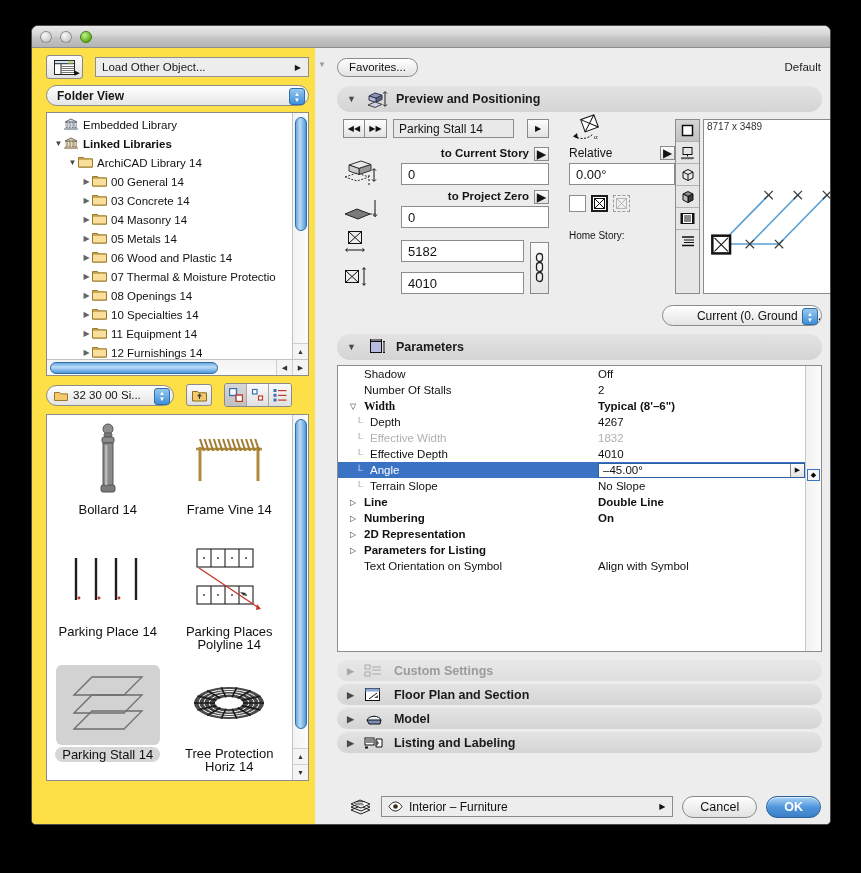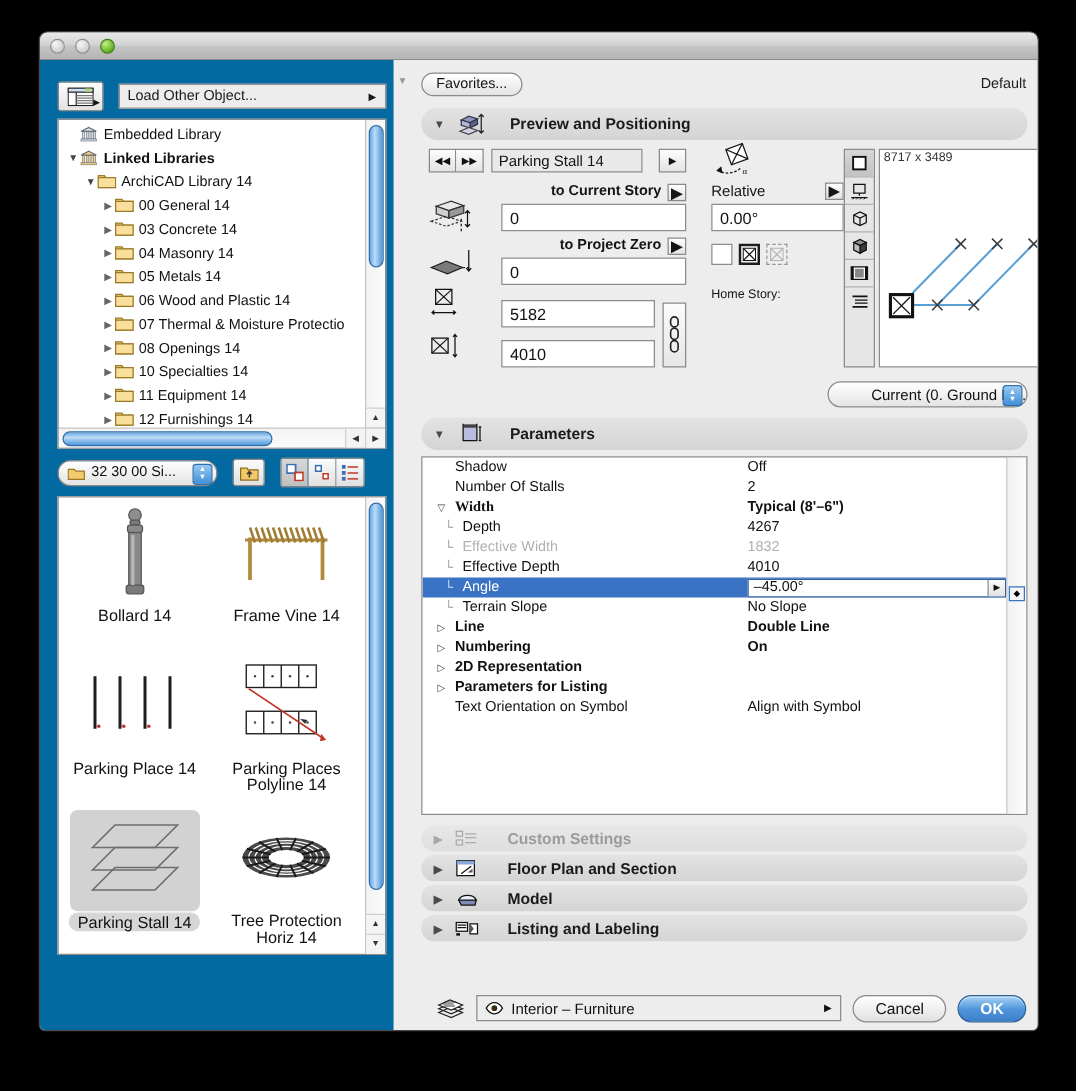--- a/index.html
+++ b/index.html
@@ -41,22 +41,22 @@
   .light { width: 12px; height: 12px; border-radius: 50%; border: 1px solid rgba(0,0,0,.33); }
   .light.close  { background: radial-gradient(circle at 35% 30%, #f7f7f7, #cfcfcf 70%); }
   .light.min    { background: radial-gradient(circle at 35% 30%, #f7f7f7, #cfcfcf 70%); }
   .light.zoom   { background: radial-gradient(circle at 35% 30%, #c4ef8a, #5aad19 75%); border-color:#3f7f12; }
 
   .body-area { position: absolute; left:0; top:22px; right:0; bottom:0; display:flex; }
 
   
   .left-pane {
     width: 283px; flex: 0 0 283px;
-    background: #0369a1;
-    padding: 17px 6px 6px 14px;
+    background: #fde047;
+    padding: 7px 6px 6px 14px;
     position: relative;
   }
   .left-sep {
     position: absolute; top: 22px; bottom: 0; left: 314px;
     width: 1px; background: #b9b9b9;
   }
   .row { display: flex; align-items: center; }
 
   .lib-icon-btn {
     width: 37px; height: 24px;
@@ -214,21 +214,21 @@
     margin: 0 8px; height: 26px;
     background: linear-gradient(to bottom,#e3e3e3,#d4d4d4);
     border-radius: 13px;
     display:flex; align-items:center; padding-left: 10px;
     font-size: 12.5px; font-weight: bold; color:#1b1b1b;
   }
   .section-head.dim { color:#9b9b9b; background: linear-gradient(to bottom,#e8e8e8,#dedede); }
   .section-head .tri { font-size:9px; color:#4a4a4a; margin-right: 10px; }
   .section-head.dim .tri { color:#a8a8a8; }
   .section-head .shicon { width: 26px; display:flex;align-items:center; }
-  .section-head .shlabel { margin-left: 16px; }
+  .section-head .shlabel { margin-left: 4px; }
 
   .panel { margin: 0 8px; }
 
   
   .pp-body { padding: 7px 2px 6px 6px; display:flex; }
   .pp-col-a { width: 206px; flex:0 0 206px; }
   .nav-row { display:flex; align-items:center; }
   .navbtn {
     width: 22px; height: 19px;
     background: linear-gradient(to bottom,#fdfdfd,#e3e3e3);
@@ -403,20 +403,27 @@
               <line x1="7" y1="12.5" x2="20" y2="12.5" stroke="#777"></line>
             </svg>
             <span class="tri">▶</span>
           </div>
           <div class="load-combo">
             <span>Load Other Object...</span>
             <span class="tri">▶</span>
           </div>
         </div>
 
+        <div class="folder-view">
+          <span>Folder View</span>
+          <span class="stepper">
+              <span>▲</span>
+              <span>▼</span>
+            </span>
+        </div>
 
         <div class="tree-box">
           <div class="tree-list" id="tree-list">
               <div class="tree-item" style="padding-left: 6px;">
                 <span class="disc"></span>
                 <span class="ico">
                   <svg width="14" height="13" viewBox="0 0 14 13">
                     <path d="M7 1L13 4H1z" fill="#cfe1f2" stroke="#6b6b6b"></path>
                     <rect x="2" y="4.5" width="1.6" height="5.5" fill="#cfe1f2" stroke="#6b6b6b" stroke-width=".5"></rect>
                     <rect x="5" y="4.5" width="1.6" height="5.5" fill="#cfe1f2" stroke="#6b6b6b" stroke-width=".5"></rect>

